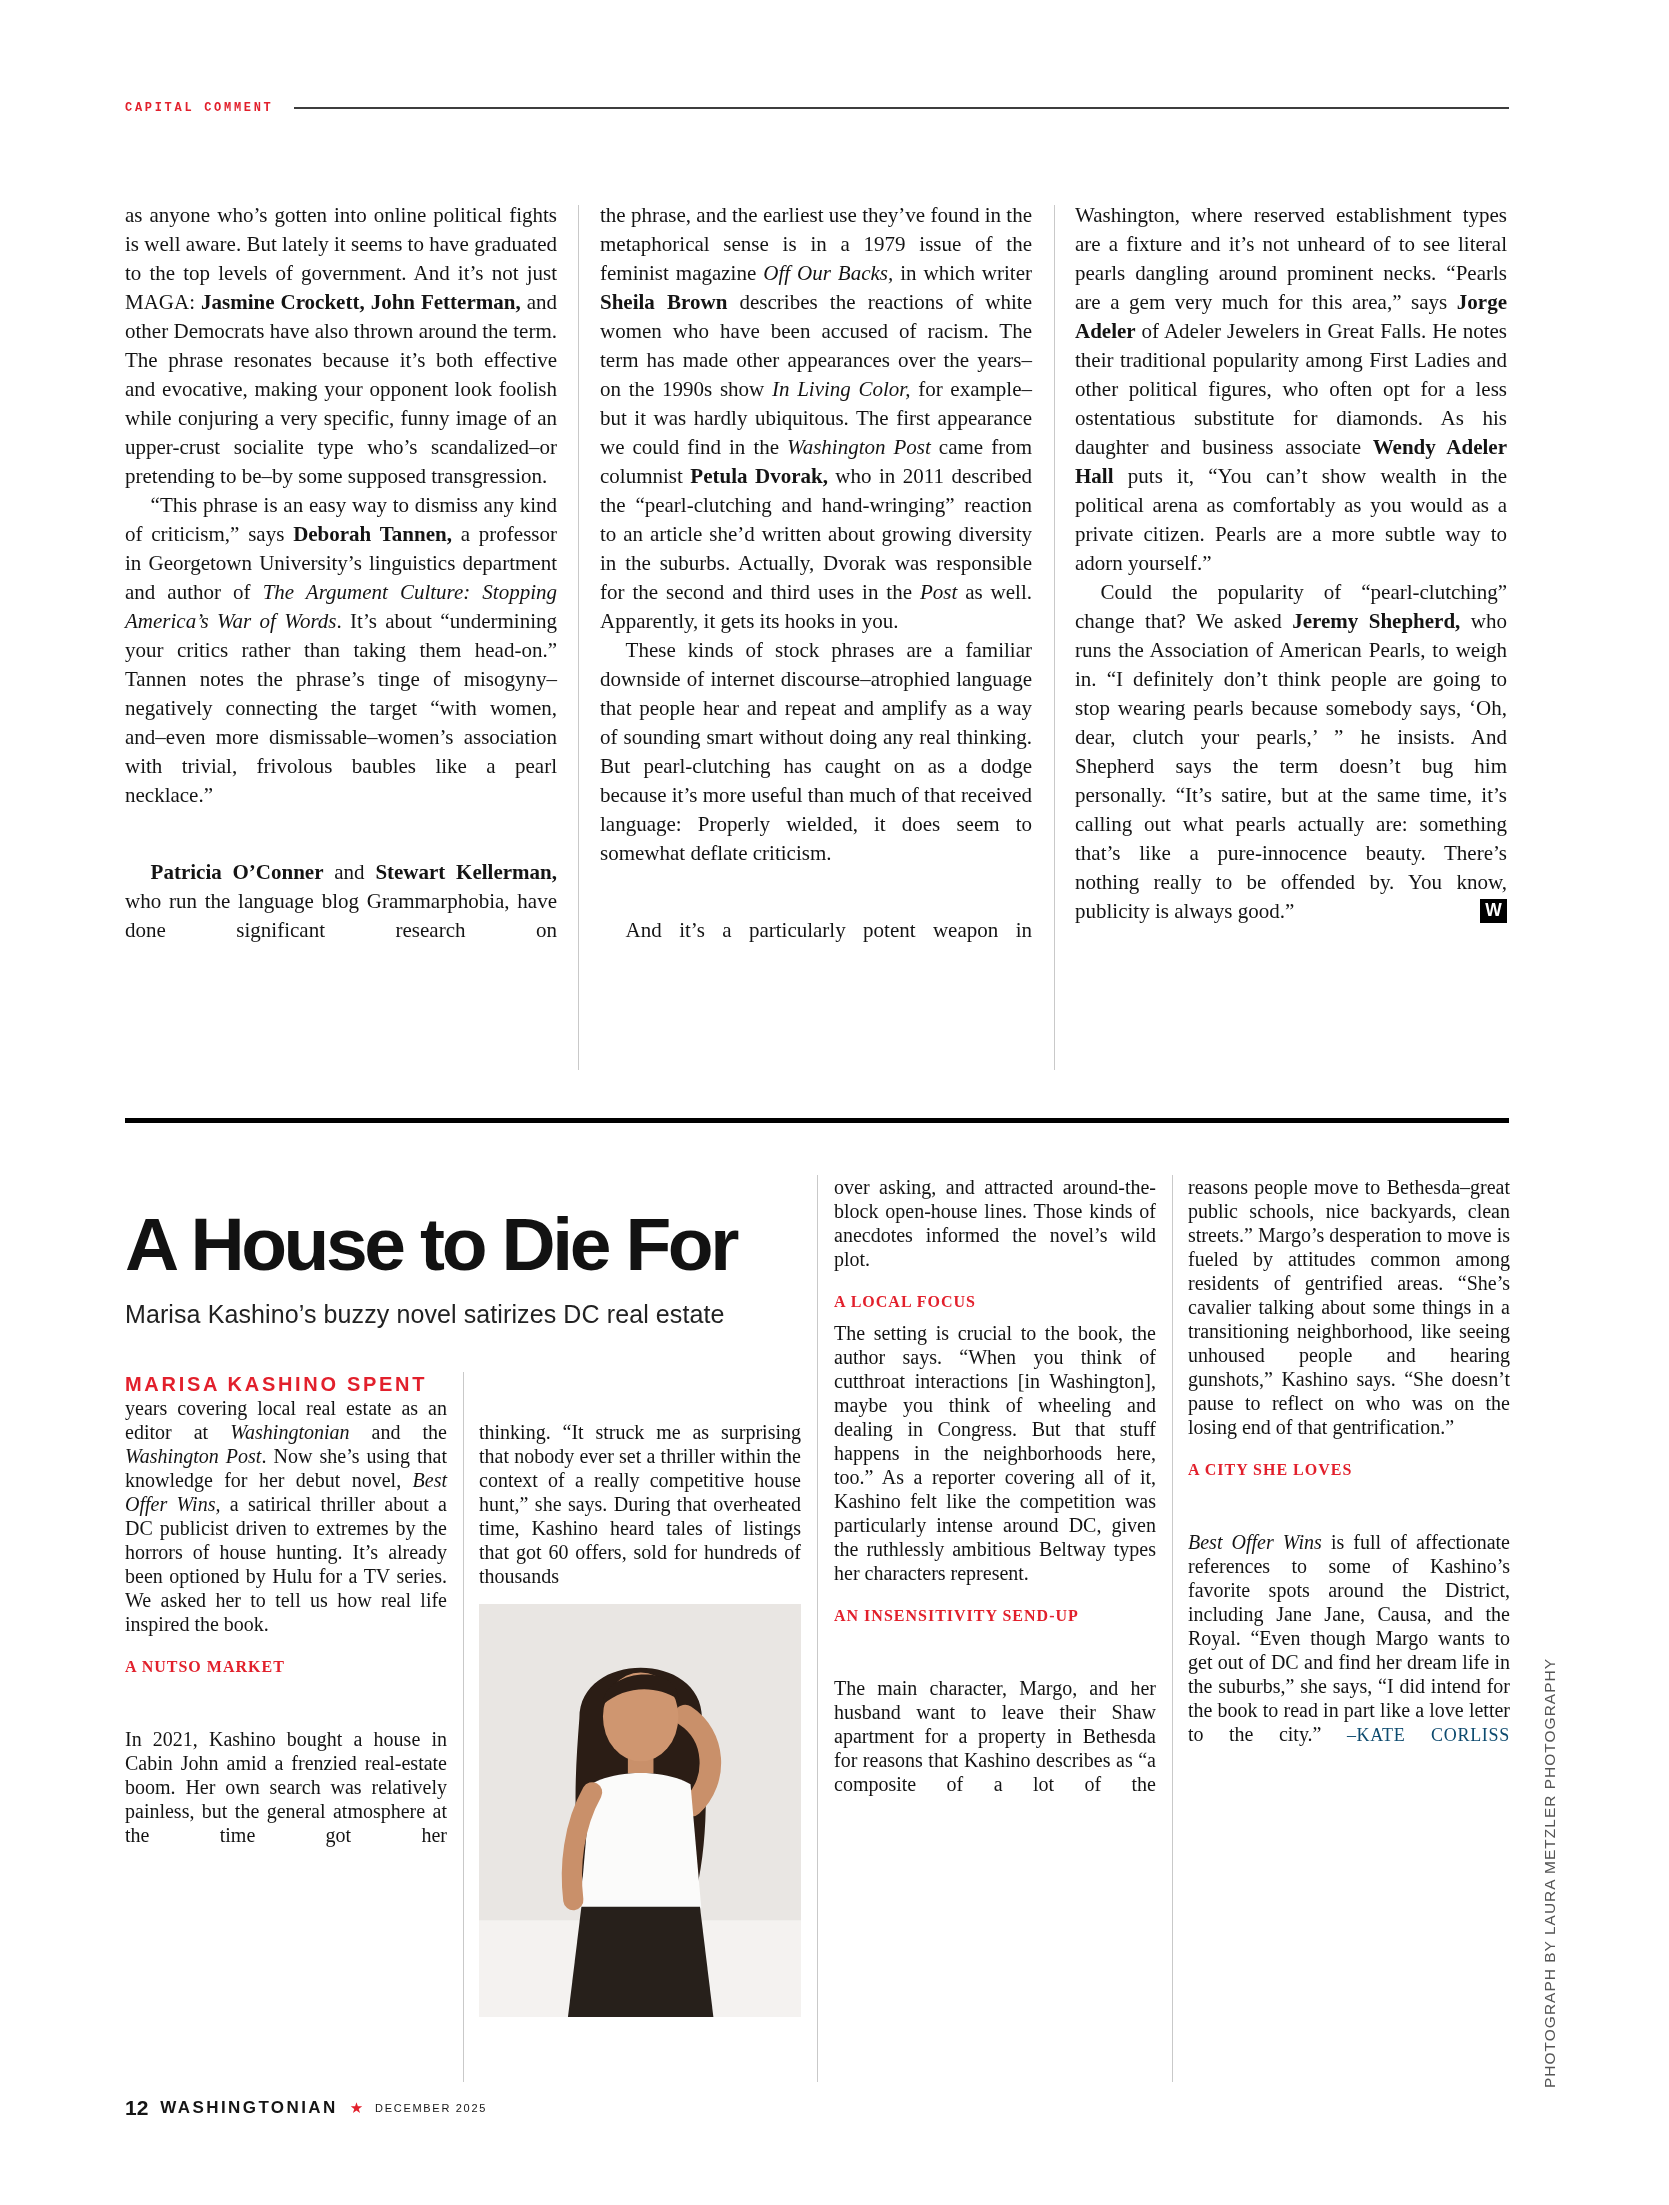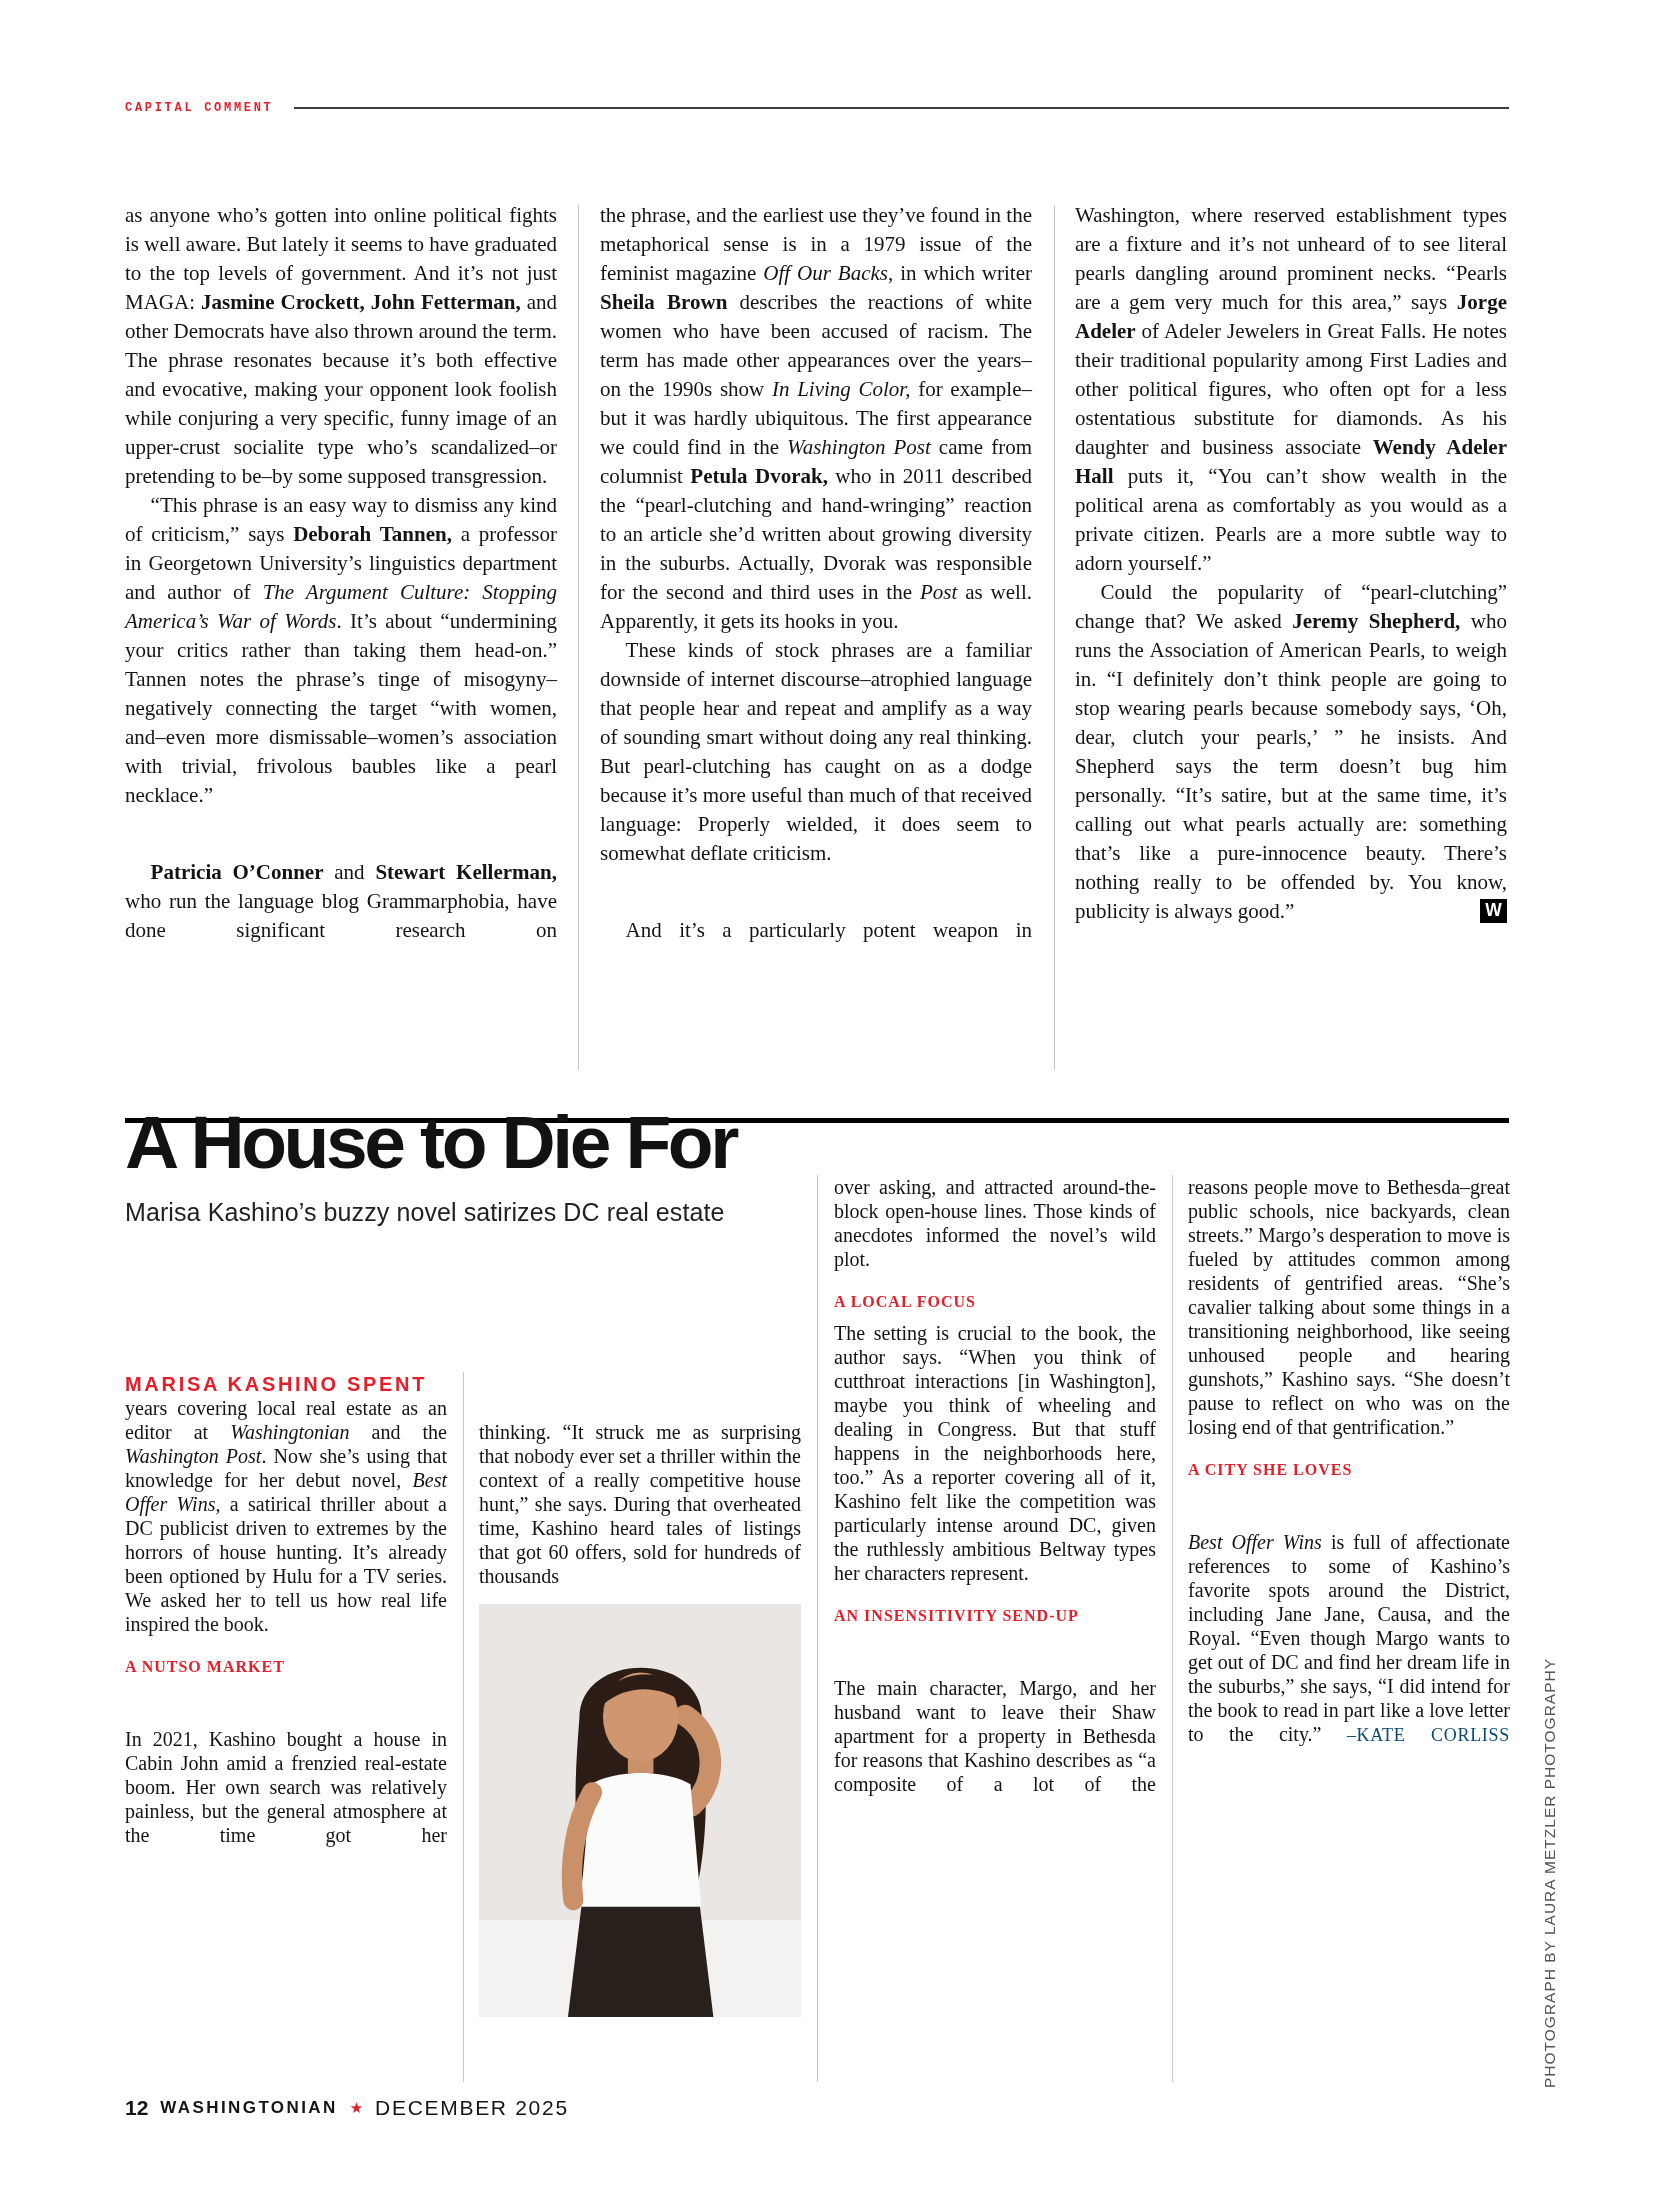--- a/index.html
+++ b/index.html
@@ -19,21 +19,21 @@
   .a1col { width:432px; flex:none; font-size:21px; line-height:29px; text-align:justify; color:#141414; }
   .a1col p + p { text-indent:25.6px; }
   .indent { text-indent:25.6px; }
   .runs-on { text-align-last: justify; margin-top: 48px; }
 
   .vrule { position:absolute; width:0.7px; background:#c9c9c9; }
 
   .divider { position:absolute; left:125px; top:1118px; width:1384px; height:4.7px; background:#000; }
 
   
-  .a2-head { position:absolute; left:125px; top:1104px; width:680px; font-family:"Liberation Sans", sans-serif; }
+  .a2-head { position:absolute; left:125px; top:1206px; width:680px; font-family:"Liberation Sans", sans-serif; }
   .a2-title { font-size:75px; font-weight:bold; letter-spacing:-3.4px; line-height:1.02; color:#121212; }
   .a2-subtitle { margin-top:17px; font-size:25px; color:#222; letter-spacing:0.1px; }
 
   
   .a2col { position:absolute; width:322px; font-size:20px; line-height:24px; text-align:justify; color:#141414; }
   .red-head { font-family:Liberation Serif, serif; font-weight:bold; font-size:16px; letter-spacing:1px; color:var(--accent, #e2202c); margin:19px 0 6.7px; text-align:left; }
   .lead-in { display:block; font-family:"Liberation Sans", sans-serif; font-weight:bold; font-size:20px; letter-spacing:2.7px; color:var(--accent, #e2202c); }
   .byline { color:#0c4a6e; font-size:18px; letter-spacing:0.7px; }
 
   .photo { margin-top:16px; width:322px; height:413px; overflow:hidden; }
@@ -50,21 +50,21 @@
     position:absolute; left:1541px; top:1650px; height:438px; width:20px;
     writing-mode:vertical-rl; transform:rotate(180deg);
     font-family:"Liberation Sans", sans-serif; font-size:15.5px; letter-spacing:1px; color:#555;
     white-space:nowrap;
   }
 
   .footer { position:absolute; left:125px; top:2096px; display:flex; align-items:center; gap:12px; font-family:"Liberation Sans", sans-serif; color:#151515; }
   .footer .pg { font-size:21px; font-weight:bold; }
   .footer .mag { font-size:17px; font-weight:bold; letter-spacing:2.4px; }
   .footer .star { color:var(--accent, #e2202c); font-size:15px; }
-  .footer .issue { font-size:21px; letter-spacing:1.7px; }
+  .footer .issue { font-size:11px; letter-spacing:1.7px; }
 </style>
 </head>
 <body>
 
 <div id="page">
 
   <header class="kicker-row">
     <span class="kicker-label">CAPITAL COMMENT</span>
     <span class="kicker-rule"></span>
   </header>

